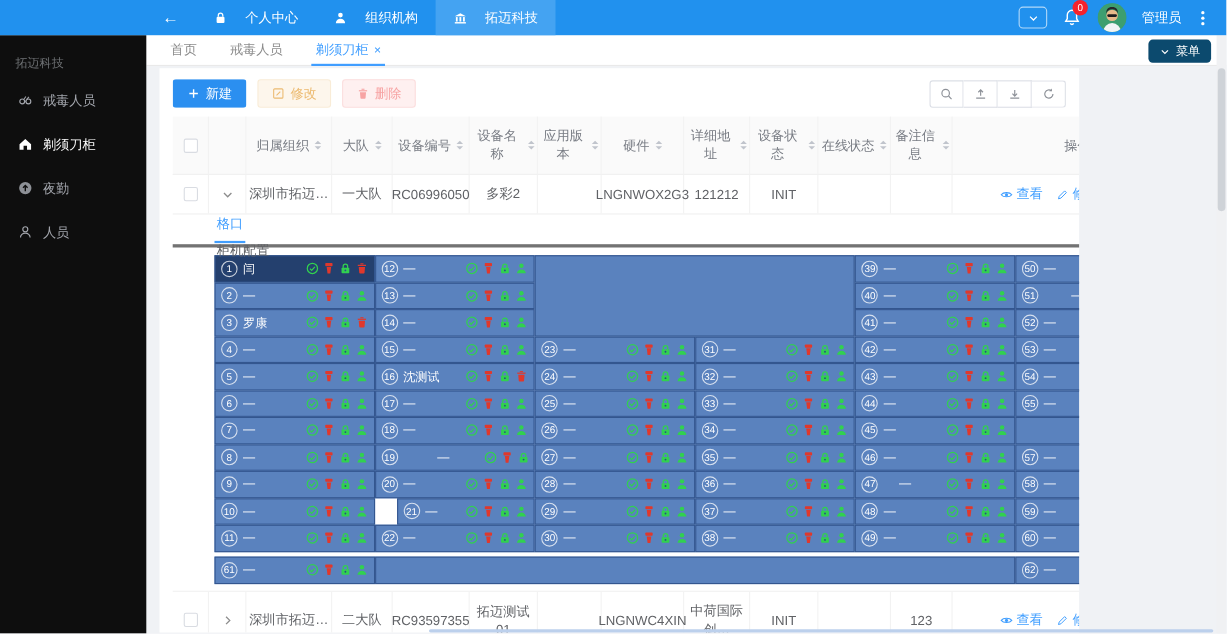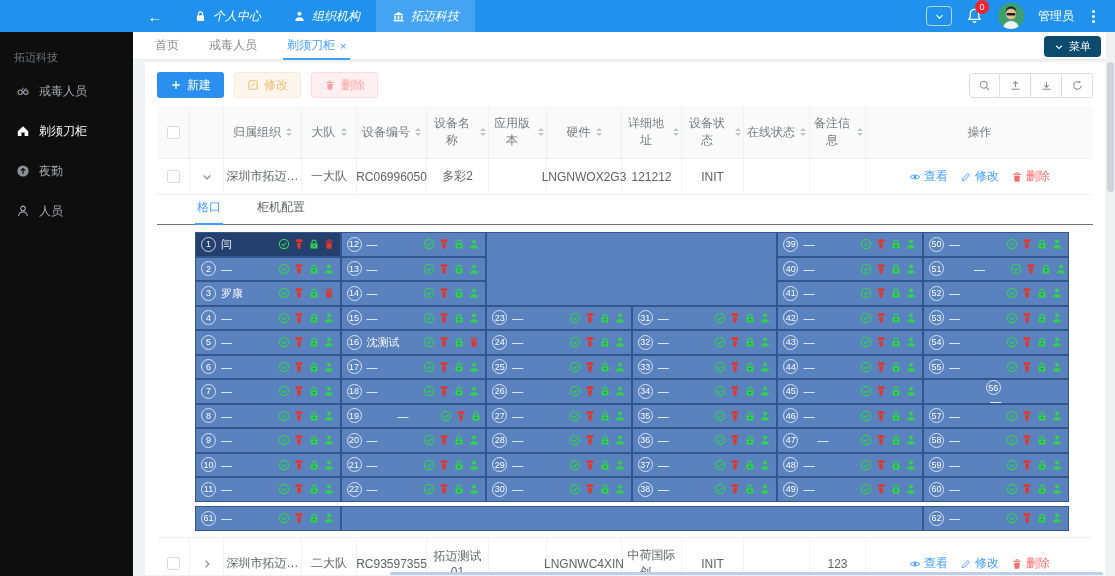--- a/index.html
+++ b/index.html
@@ -2,21 +2,21 @@
 <html><head>
 <meta charset="utf-8">
 <style>
   * { margin:0; padding:0; box-sizing:border-box; }
   html,body { width:1115px; height:576px; overflow:hidden; font-family:"Liberation Sans","DejaVu Sans",sans-serif; background:#f0f2f5; }
   .app { position:relative; width:1115px; height:576px; }
 
   
   .navbar { position:absolute; top:0; left:0; width:1115px; height:32px; background:#2191ee; display:flex; align-items:center; color:#fff; z-index:30; }
   .nav-back { width:46px; margin-left:132px; text-align:center; font-size:15px; font-weight:bold; cursor:pointer; }
-  .nav-item { display:flex; align-items:center; gap:6px; height:32px; padding:0 16px; font-size:12px; cursor:pointer;font-style:italic; }
+  .nav-item { display:flex; align-items:center; gap:16px; height:32px; padding:0 16px; font-size:12px; cursor:pointer; }
   .nav-item.active { background:#44a3f2; }
   .nav-item svg { width:13px; height:13px; }
   .nav-right { margin-left:auto; display:flex; align-items:center; gap:14px; padding-right:16px; }
   .nav-chevron-btn { width:26px; height:20px; border:1px solid rgba(255,255,255,.65); border-radius:4px; display:flex; align-items:center; justify-content:center; cursor:pointer; }
   .bell-wrap { position:relative; width:18px; height:20px; cursor:pointer; }
   .bell-badge { position:absolute; top:-6px; left:9px; min-width:14px; height:14px; border-radius:8px; background:#f5222d; color:#fff; font-size:9px; display:flex; align-items:center; justify-content:center; padding:0 3px; }
   .avatar { width:26px; height:26px; border-radius:50%; overflow:hidden; background:#3d9e70; cursor:pointer; }
   .nav-user { font-size:12px; cursor:pointer; }
   .kebab { display:flex; flex-direction:column; gap:2px; cursor:pointer; padding:2px 4px; }
   .kebab i { width:3px; height:3px; border-radius:50%; background:#fff; }
@@ -31,21 +31,21 @@
   
   .main { position:absolute; top:32px; left:133px; width:982px; height:544px; }
   .tabbar { height:28px; background:#fff; border-bottom:1px solid #e9e9e9; display:flex; align-items:center; padding-left:22px; position:relative; }
   .tab { position:relative; height:28px; display:flex; align-items:center; gap:5px; margin-right:30px; font-size:12px; color:#8c8c8c; cursor:pointer; }
   .tab.active { color:#409eff; }
   .tab.active::after { content:""; position:absolute; left:-4px; right:-4px; bottom:0; height:2px; background:#409eff; }
   .tab .tab-close { font-size:11px; }
   .menu-btn { position:absolute; right:14px; top:4px; height:21px; padding:0 10px; background:#0c4a6e; color:#fff; font-size:11px; border:none; border-radius:4px; display:flex; align-items:center; gap:5px; cursor:pointer; }
 
   .content { height:515px; padding:2px 10px 0 12px; }
-  .card { background:#fff; width:960px; height:513px; position:relative; overflow:hidden; }
+  .card { background:#fff; width:836px; height:513px; position:relative; overflow:hidden; }
 
   
   .toolbar { display:flex; align-items:center; padding:10px 12px 8px 12px; }
   .btn { height:26px; border-radius:3px; font-size:12px; display:flex; align-items:center; gap:5px; padding:0 12px; cursor:pointer; border:1px solid transparent; }
   .btn svg { width:12px; height:12px; }
   .btn-primary { background:#2b8ff0; color:#fff; }
   .btn-warn-dis { background:#fdf6ec; border-color:#f9ecd7; color:#ecba70; margin-left:10px; }
   .btn-danger-dis { background:#fef0f0; border-color:#fbdddd; color:#f7a3a3; margin-left:10px; }
   .icon-group { margin-left:auto; display:flex; }
   .igbtn { width:31px; height:25px; background:#fff; border:1px solid #dcdfe6; border-left:none; display:flex; align-items:center; justify-content:center; cursor:pointer; }
@@ -67,21 +67,21 @@
   .sorter i.dn { border-top-color:#c0c4cc; }
   .cbx { width:13px; height:13px; border:1px solid #d9dce2; border-radius:2px; background:#fff; cursor:pointer; }
   .exp { cursor:pointer; color:#8c8c8c; display:flex; align-items:center; justify-content:center; }
   .op-link { display:flex; align-items:center; gap:3px; cursor:pointer; font-size:12px; }
   .op-link svg { width:12px; height:12px; }
   .op-blue { color:#409eff; } .op-red { color:#f56c6c; }
   .ops { display:flex; gap:12px; justify-content:center; }
 
   
   .detail-panel { border-bottom:1px solid #f0f0f0; padding-bottom:6px; }
-  .detail-tabs { display:flex; border-bottom:1px solid #737373; padding-left:38px; height:30px; align-items:flex-end; }
+  .detail-tabs { display:flex; border-bottom:3px solid #737373; padding-left:38px; height:30px; align-items:flex-start;flex-direction:column; }
   .dtab { font-size:12px; color:#606266; padding:0 2px 8px 2px; margin-right:32px; cursor:pointer; position:relative; }
   .dtab.active { color:#409eff; }
   .dtab.active::after { content:""; position:absolute; left:0; right:0; bottom:-1px; height:2px; background:#409eff; }
 
   .grid-main { display:grid; grid-template-columns:repeat(6,145.6px); grid-template-rows:repeat(11,24.5px); width:874px; margin:7px 0 0 38px; }
   .grid-bottom { display:grid; grid-template-columns:repeat(6,145.6px); grid-auto-rows:25px; width:874px; margin:4px 0 0 38px; }
   .gcell { background:#5a82be; border:1px solid #33568f; display:flex; align-items:center; padding:0 5px; color:#fff; overflow:hidden; cursor:pointer; }
   .gcell.sel { background:#24406e; }
   .gcell.gempty { cursor:default; }
   .gbadge { width:15px; height:15px; border:1px solid rgba(255,255,255,.75); border-radius:50%; font-size:9px; display:flex; align-items:center; justify-content:center; flex:none; margin-right:5px; }
@@ -850,21 +850,21 @@
                       <path d="M5.3 7.4V5.6a2.7 2.7 0 0 1 5.4 0v1.8" fill="none" stroke="#31d14f" stroke-width="1.5"></path>
                       <rect x="3.3" y="7.2" width="9.4" height="6.8" rx="1" fill="#31d14f"></rect>
                       <circle cx="8" cy="10.4" r="1.1" fill="#2a4d86"></circle>
                     </svg>
                     <svg viewBox="0 0 16 16" width="12" height="12">
                       <circle cx="8" cy="4.8" r="2.7" fill="#31d14f"></circle>
                       <path d="M2.7 14a5.3 4.8 0 0 1 10.6 0z" fill="#31d14f"></path>
                     </svg>
                   </span>
                 </div>
-                <div class="gcell" style="grid-area: 10 / 2;">
+                <div class="gcell" style="grid-area: 10 / 2; margin-left: 20px;">
                   <span class="gbadge">21</span>
                   <span class="gname">—</span>
                   <span class="gicons">
                     <svg viewBox="0 0 16 16" width="12" height="12">
                       <circle cx="8" cy="8" r="6.2" fill="none" stroke="#31d14f" stroke-width="1.5"></circle>
                       <path d="M5 8.3l2.1 2.1 3.9-4.2" fill="none" stroke="#31d14f" stroke-width="1.5"></path>
                     </svg>
                     <svg viewBox="0 0 16 16" width="12" height="12">
                       <rect x="3.6" y="1.6" width="8.8" height="3.8" rx="0.9" fill="#e0382c"></rect>
                       <path d="M5.3 6.2h5.4l-1 8h-3.4z" fill="#e0382c"></path>

